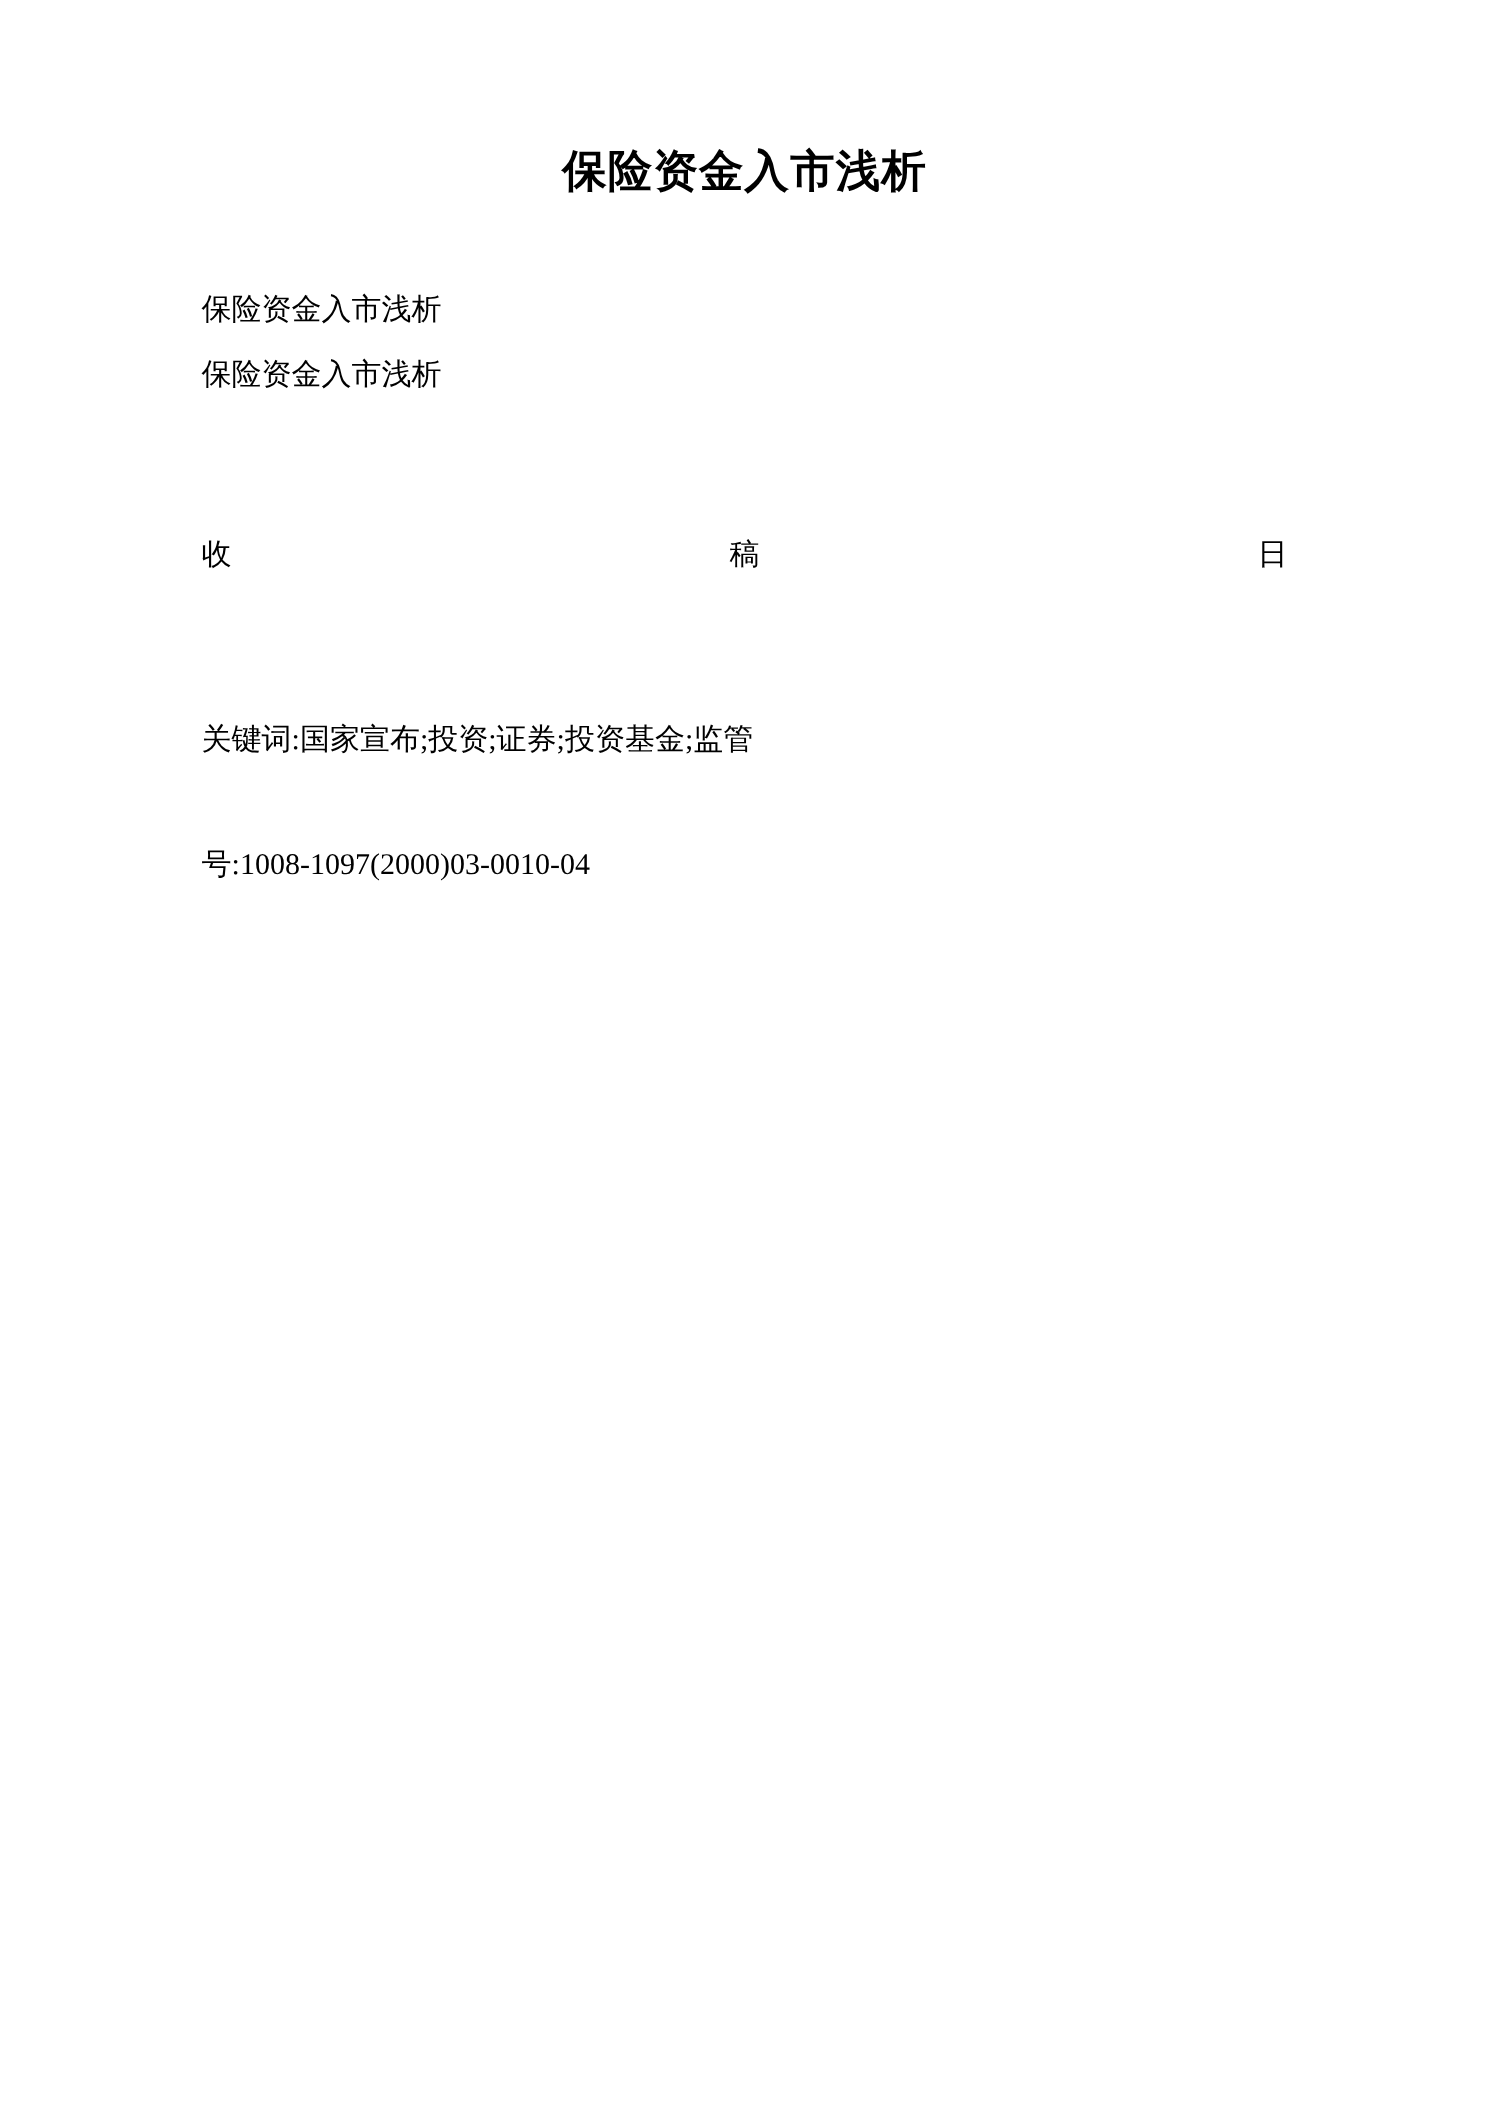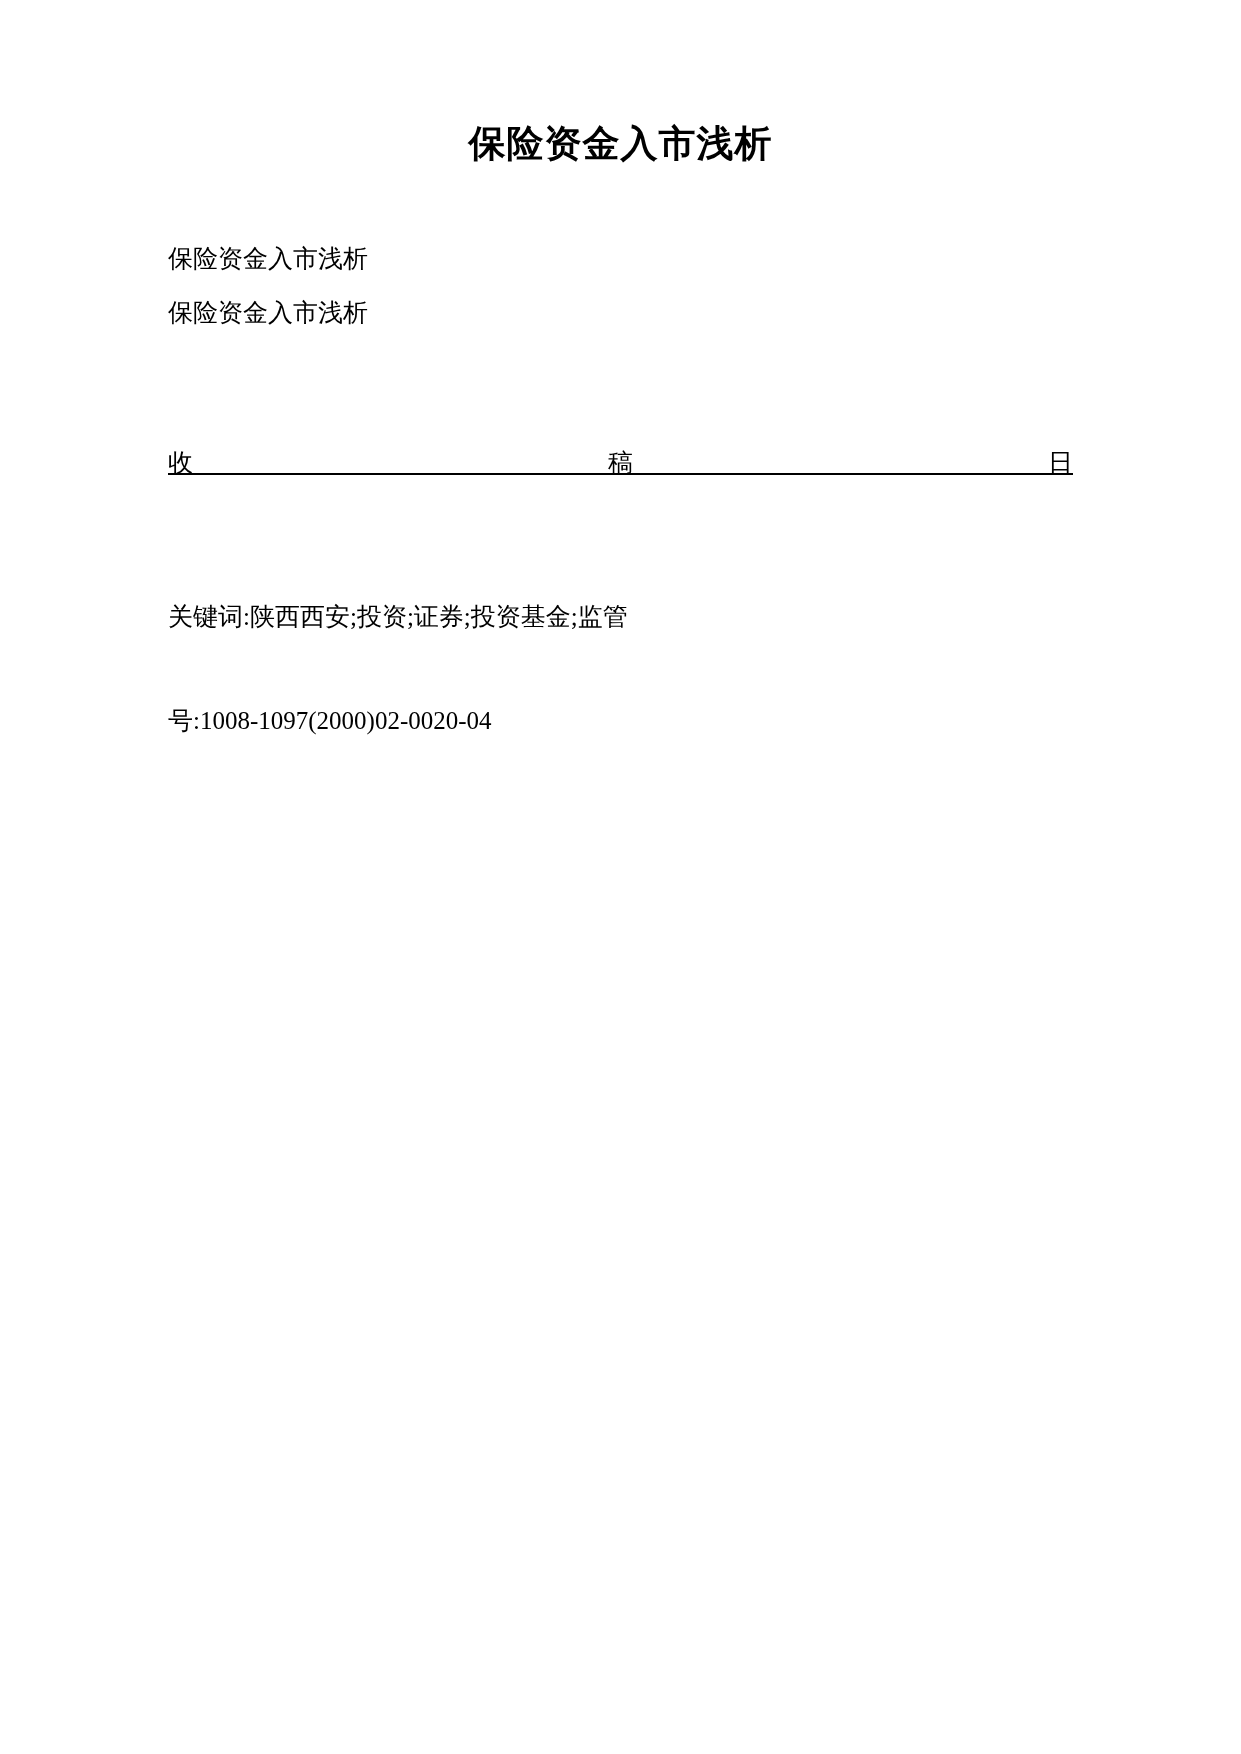--- a/index.html
+++ b/index.html
@@ -37,21 +37,20 @@
     text-justify: inter-ideograph;
   }
   .para + .para {
     margin-top: 0;
   }
   .gap-md { height: 46px; }
   .gap-lg { height: 50px; }
   .justify-spread {
     text-align: justify;
     text-align-last: justify;
-    text-decoration: underline;
   }
   .block {
     margin: 0;
   }
 </style>
 </head>
 <body>
 
 <div class="page">
 
@@ -67,23 +66,23 @@
   <div class="gap-lg"></div>
 
   <p class="para block justify-spread">收　　　　　　　　　　稿　　　　　　　　　　日</p>
 
 
   <div class="gap-lg"></div>
 
 
   <div class="gap-lg"></div>
 
-  <p class="para block">关键词:陕西西安;投资;证券;投资基金;监管</p>
+  <p class="para block">关键词:国家宣布;投资;证券;投资基金;监管</p>
 
   <div class="gap-lg"></div>
 
 
-  <p class="para block">号:1008-1097(2000)02-0020-04</p>
+  <p class="para block">号:1008-1097(2000)03-0010-04</p>
 
   <div class="gap-lg"></div>
 
 
 </div>
 
 </body></html>

